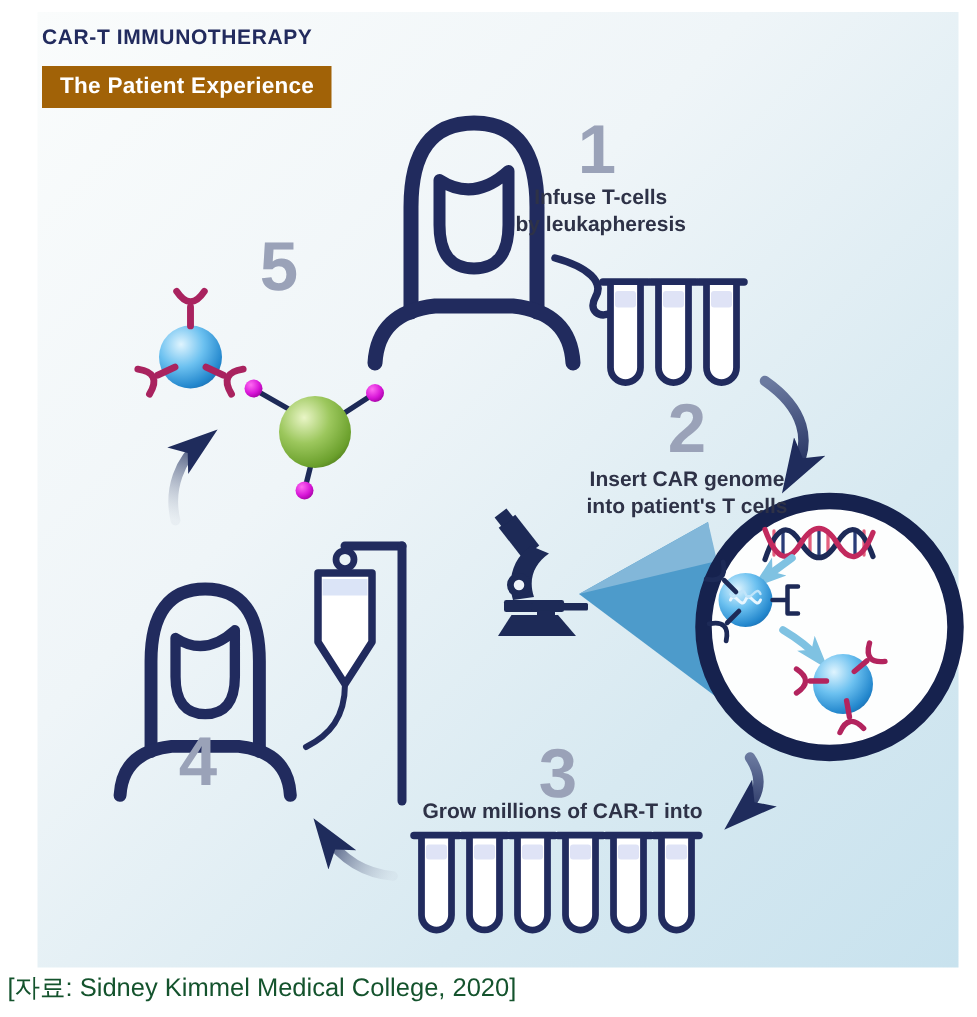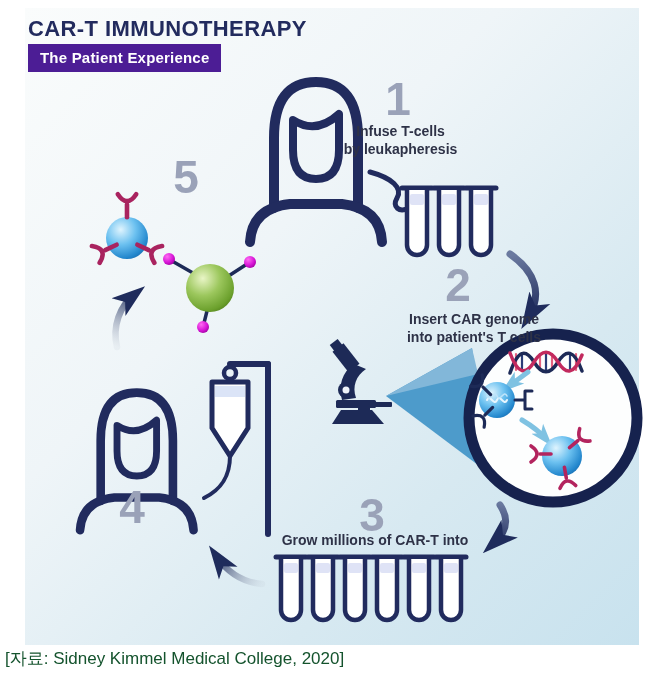--- a/index.html
+++ b/index.html
@@ -1,30 +1,30 @@
 <!DOCTYPE html>
 <html><head>
 <meta charset="utf-8">
 <style>
   html,body{margin:0;padding:0;width:651px;height:678px;background:#ffffff;overflow:hidden;
     font-family:"Liberation Sans","DejaVu Sans",sans-serif;}
   .page{position:relative;width:651px;height:678px;}
   .panel{position:absolute;left:25px;top:8px;width:614px;height:637px;
     background:linear-gradient(135deg,#fafcfc 0%,#eff5f8 38%,#d7e9f1 72%,#c8e2ee 100%);}
   .gfx{position:absolute;left:0;top:0;width:651px;height:678px;}
-  .title{position:absolute;left:28px;top:16px;font-size:22px;font-weight:800;
+  .title{position:absolute;left:28px;top:16px;font-size:14px;font-weight:800;
     letter-spacing:.4px;color:#222b5e;}
-  .badge{position:absolute;left:28px;top:44px;background:#4c1d95;color:#ffffff;
+  .badge{position:absolute;left:28px;top:44px;background:#a16207;color:#ffffff;
     font-size:15px;font-weight:700;padding:5px 12px 6px 12px;letter-spacing:.2px;}
   .step-num{position:absolute;width:44px;text-align:center;font-size:46px;line-height:1;
     font-weight:800;color:#9aa2b8;}
   .step-label{position:absolute;text-align:center;font-size:14px;line-height:1.3;
     font-weight:700;color:#2e3247;white-space:pre-line;}
   #num1{left:376px;top:76px;}   #lbl1{left:318px;top:122px;width:165px;}
-  #num2{left:436px;top:262px;}  #lbl2{left:388px;top:310px;width:172px;text-align:center;}
+  #num2{left:436px;top:262px;}  #lbl2{left:372px;top:310px;width:172px;text-align:center;}
   #num3{left:350px;top:492px;}  #lbl3{left:266px;top:531px;width:218px;}
   #num4{left:110px;top:484px;}  #lbl4{left:62px;top:520px;width:150px;}
   #num5{left:164px;top:154px;}  #lbl5{left:128px;top:194px;width:120px;}
   .caption{position:absolute;left:5px;top:647px;font-size:17px;color:#14532d;}
 </style>
 </head>
 <body>
 
 <div class="page">
   <div class="panel"></div>

